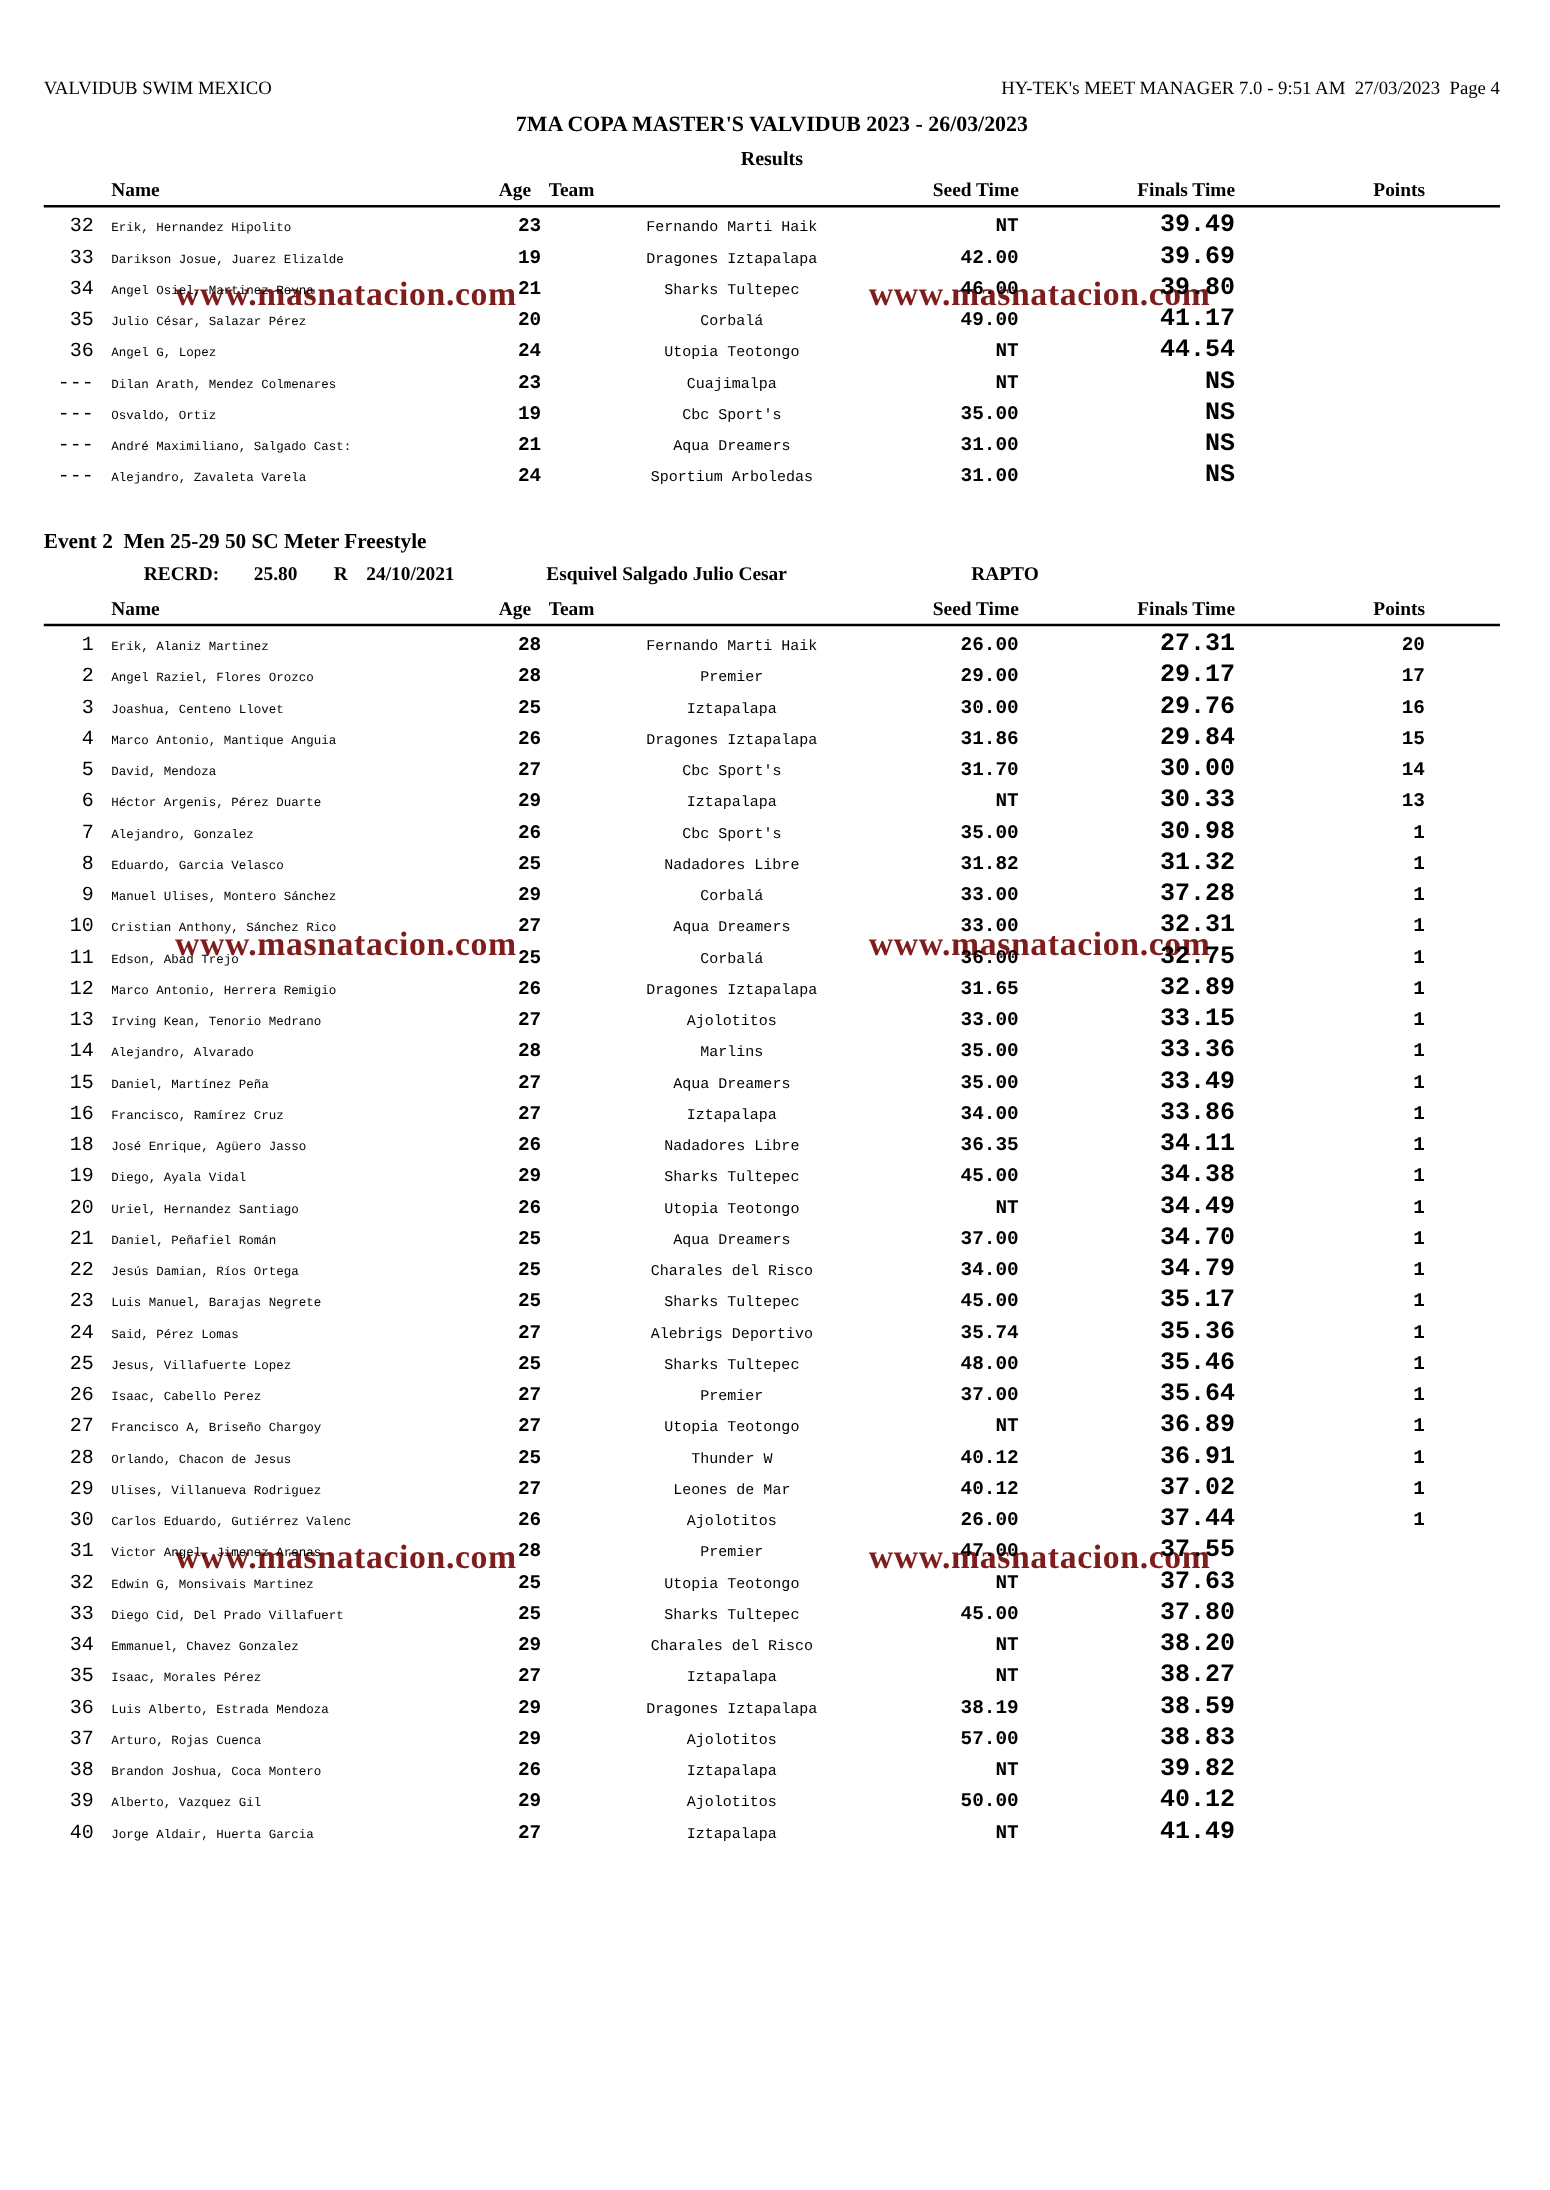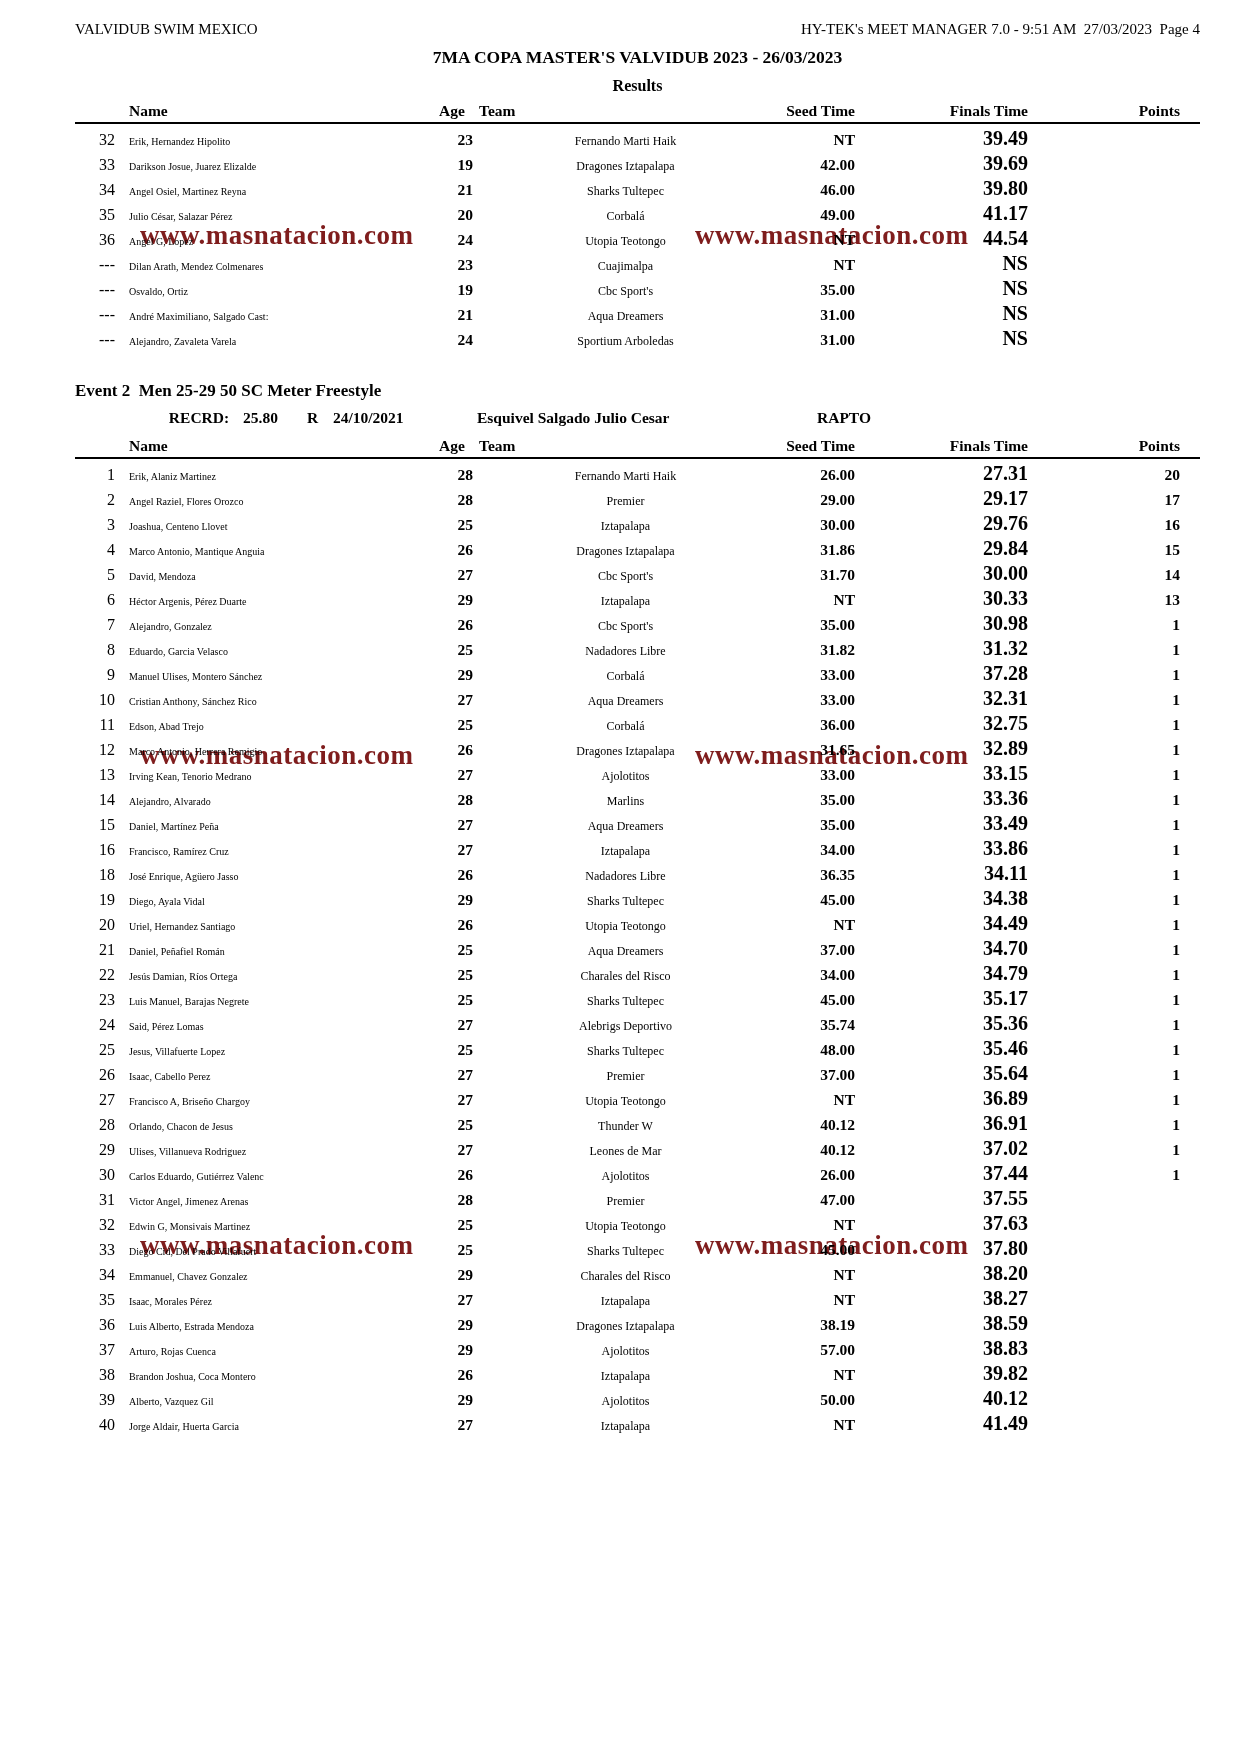--- a/index.html
+++ b/index.html
@@ -2,50 +2,50 @@
 <html><head>
 <meta charset="utf-8">
 <style>
   html,body { margin:0; padding:0; }
   body {
     width:1240px; height:1752px;
     background:#ffffff; color:#000000;
     font-family:"Liberation Serif", serif;
     position:relative; overflow:hidden;
   }
-  .content { position:relative; z-index:1; padding:21px 40px 0 35px;margin-left:40px; }
+  .content { position:relative; z-index:1; padding:63px 40px 0 35px; }
 
   .meta-row { display:flex; justify-content:space-between; font-size:15px; white-space:pre; }
   .title { text-align:center; font-weight:bold; font-size:17.5px; margin-top:9px; white-space:pre; }
   .subtitle { text-align:center; font-weight:bold; font-size:16px; margin-top:9px; }
 
   .section-heading { font-weight:bold; font-size:17px; margin-top:14px; white-space:pre; }
   .section + .section .section-heading { margin-top:30px; }
 
   .record-line { display:flex; padding-left:80px; font-weight:bold; font-size:15.5px; margin-top:5px; height:24px; line-height:24px; white-space:nowrap; }
-  .record-line .rl-label  { width:88px;text-align:center; }
+  .record-line .rl-label  { width:88px; }
   .record-line .rl-time   { width:64px; }
   .record-line .rl-flag   { width:26px; }
   .record-line .rl-date   { width:144px; }
   .record-line .rl-holder { width:340px; }
 
   .grid-row {
     display:grid;
     grid-template-columns:40px 14px 310px 34px 6px 290px 86px 173px 152px 60px;
     height:25px; line-height:25px; align-items:baseline;
   }
   .hdr-row { font-weight:bold; font-size:15.5px; border-bottom:2.5px solid #000; height:23px; line-height:23px; margin-top:4px; }
   .hdr-row .h-name   { grid-column:3; text-align:left; }
   .hdr-row .h-age    { grid-column:4; text-align:left; }
   .hdr-row .h-team   { grid-column:6; text-align:left; }
   .hdr-row .h-seed   { grid-column:7; text-align:right; white-space:nowrap; }
   .hdr-row .h-finals { grid-column:8; text-align:right; }
   .hdr-row .h-points { grid-column:9; text-align:right; }
 
-  .rows { margin-top:2px; }
+  .rows { margin-top:2px;font-family:Liberation Mono, monospace; }
   .c-rank   { grid-column:1; text-align:right; font-size:16px; }
   .c-name   { grid-column:3; font-size:10px; white-space:nowrap; overflow:hidden; }
   .c-age    { grid-column:4; text-align:right; font-weight:bold; font-size:15.5px; }
   .c-team   { grid-column:6; font-size:12px; padding-left:3px; white-space:nowrap; overflow:hidden;text-align:center; }
   .c-seed   { grid-column:7; text-align:right; font-weight:bold; font-size:15.5px; }
   .c-finals { grid-column:8; text-align:right; font-weight:bold; font-size:20px; }
   .c-points { grid-column:9; text-align:right; font-weight:bold; font-size:15.5px; }
 
   .wm {
     position:absolute; z-index:0; color:#7f1d1d;

